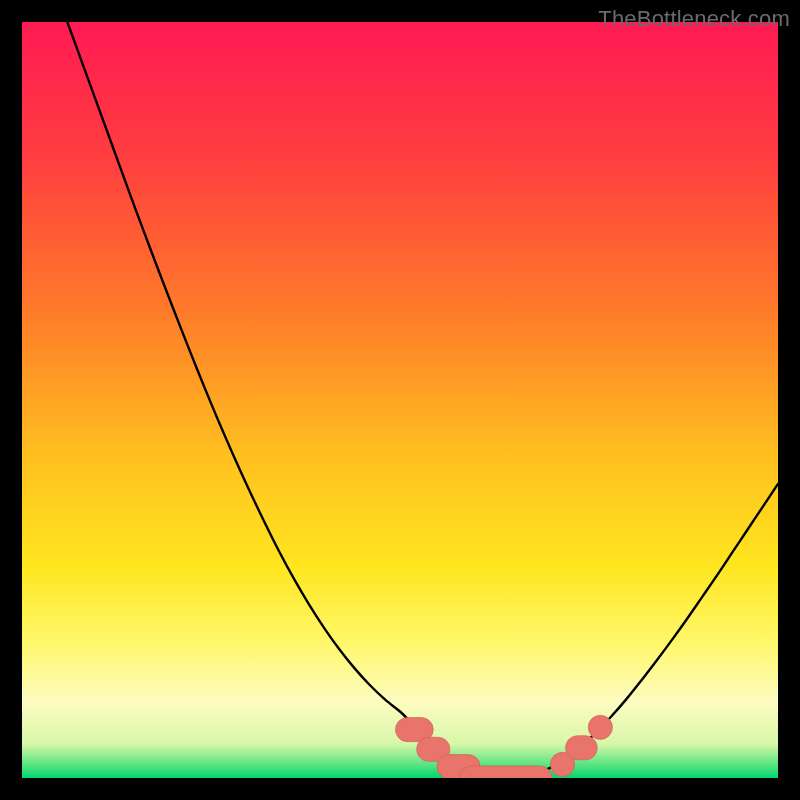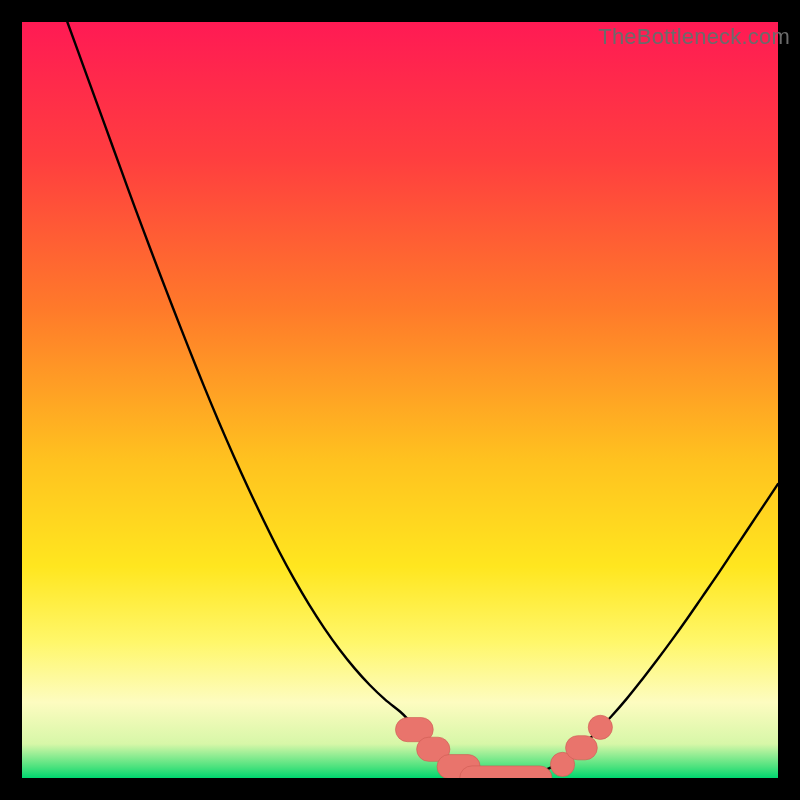--- a/index.html
+++ b/index.html
@@ -12,21 +12,21 @@
     font-family: Arial, Helvetica, sans-serif;
   }
   .frame {
     position: relative;
     width: 800px;
     height: 800px;
     background: #000;
   }
   .attribution {
     position: absolute;
-    top: 24px;
+    top: 6px;
     right: 10px;
     color: #6b6b6b;
     font-size: 22px;
     font-weight: 400;
     letter-spacing: 0.2px;
     z-index: 5;
   }
   .plot-wrap {
     position: absolute;
     left: 22px;

